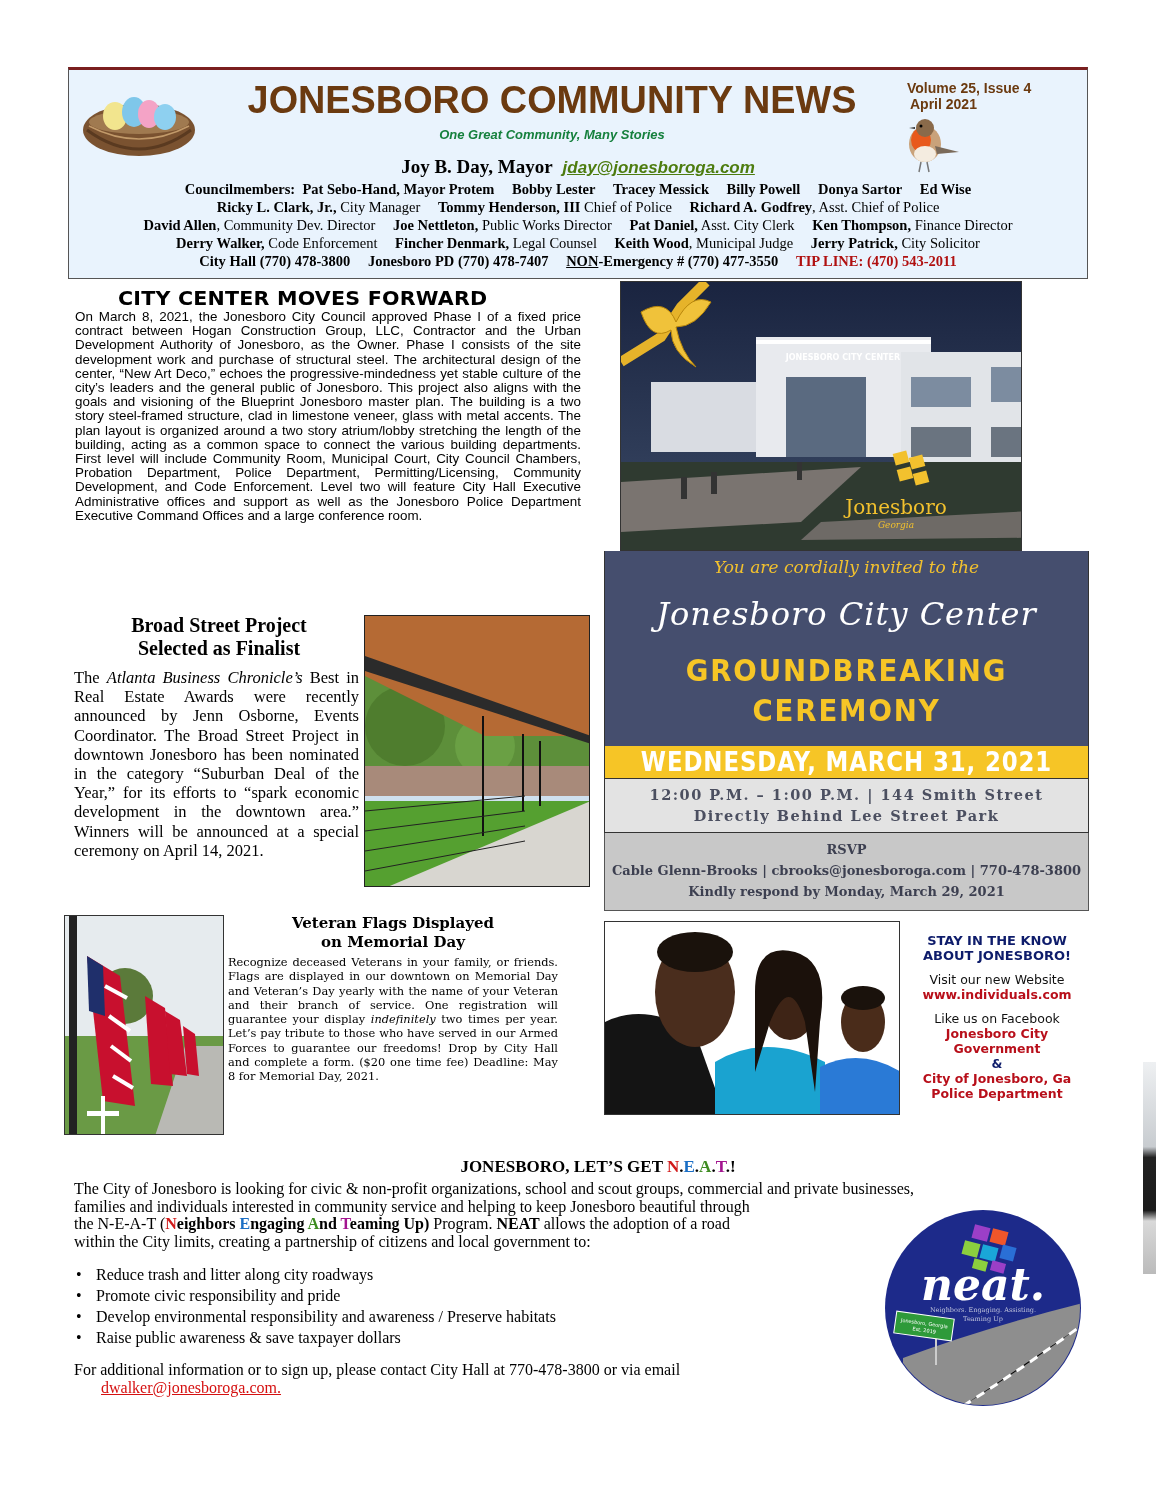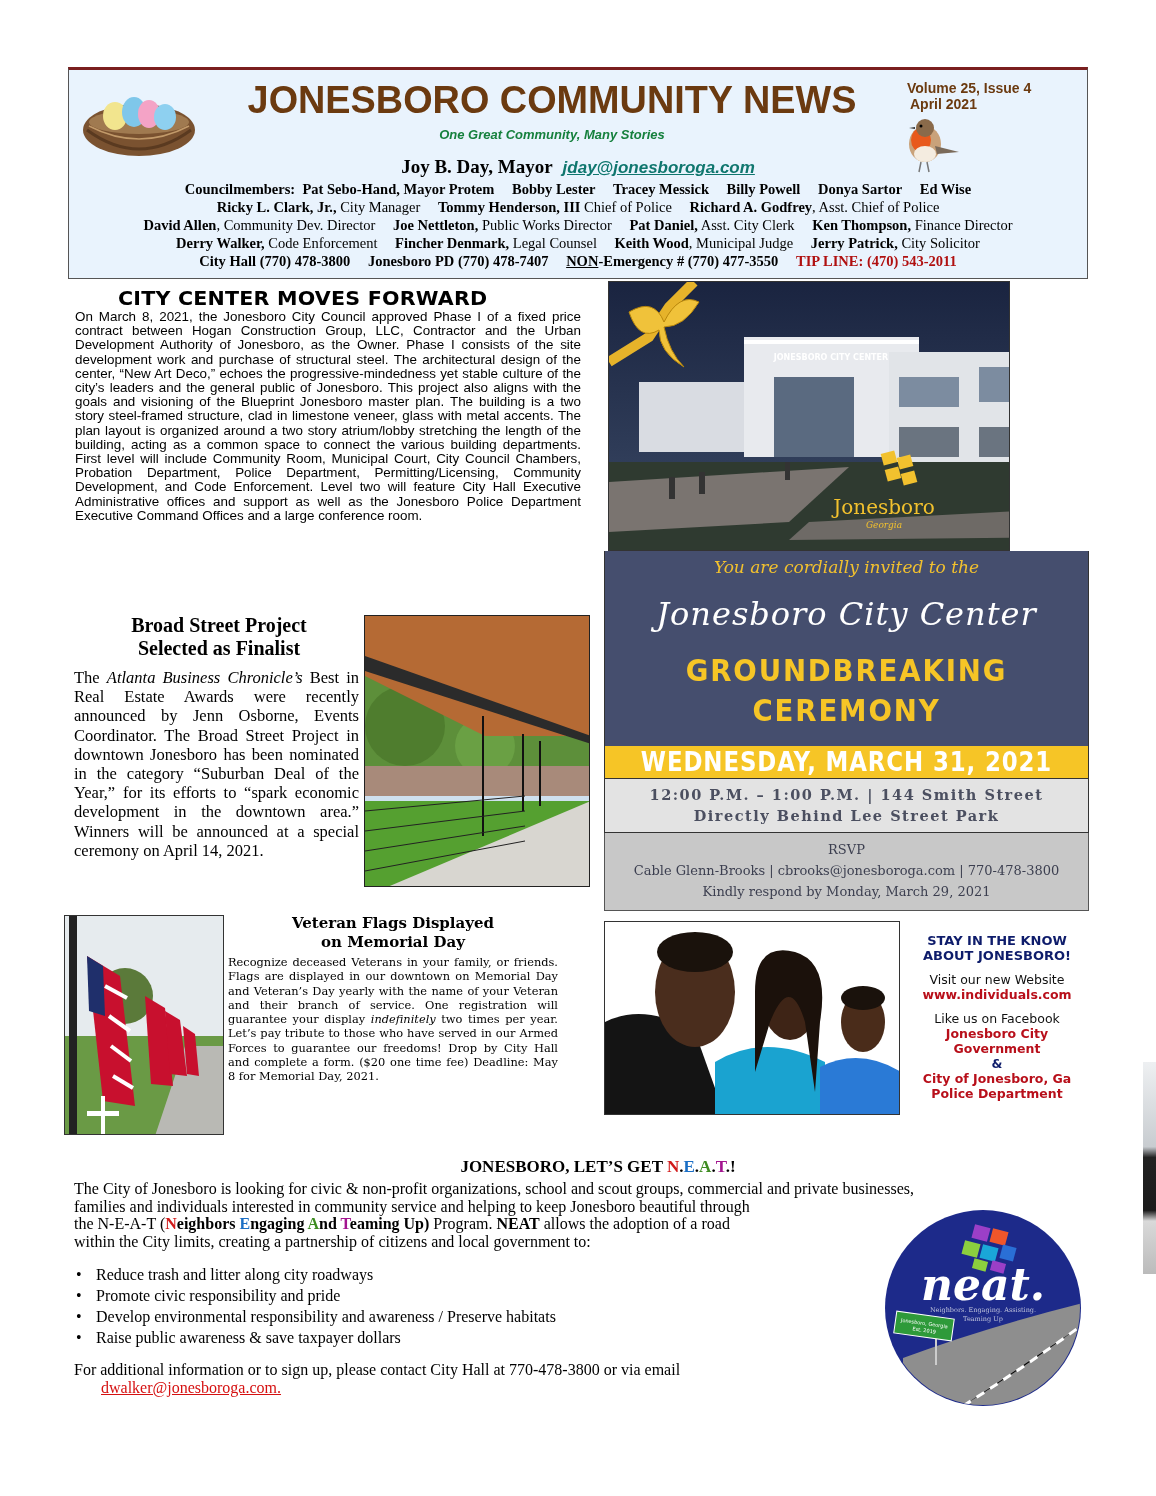--- a/index.html
+++ b/index.html
@@ -25,21 +25,21 @@
   .tagline {
     position: absolute; left: 148px; top: 57px; width: 670px; text-align: center;
     font-family: "Liberation Sans", sans-serif; font-weight: bold; font-style: italic;
     font-size: 13px; color: #15803d;
   }
   .robin { position: absolute; left: 828px; top: 40px; width: 70px; height: 68px; }
   .mayor {
     position: absolute; left: 0; top: 86px; width: 100%; text-align: center;
     font-weight: bold; font-size: 19px;
   }
-  .mayor a { color: #0f766e; font-style: italic; font-family: "Liberation Sans", sans-serif; font-size: 17px; margin-left: 10px; text-decoration: underline; }
+  .mayor a { color: #4d7c0f; font-style: italic; font-family: "Liberation Sans", sans-serif; font-size: 17px; margin-left: 10px; text-decoration: underline; }
   .staff { position: absolute; left: 0; top: 110px; width: 100%; text-align: center; font-size: 14.5px; line-height: 18px; }
   .staff b { font-weight: bold; }
   .staff .sp { display: inline-block; width: 14px; }
   .staff .tip { color: #b01010; font-weight: bold; }
   .staff .u { text-decoration: underline; }
 
   
   .cc-title {
     position: absolute; left: 118px; top: 286px; font-family: "DejaVu Sans", sans-serif;
     font-weight: bold; font-size: 20px; letter-spacing: 0.2px; transform: scaleX(1.03); transform-origin: left;
@@ -65,29 +65,29 @@
     position: absolute; left: 228px; top: 914px; width: 330px; text-align: center;
     font-family: "DejaVu Serif", serif; font-weight: bold; font-size: 15px; line-height: 19px;
   }
   .vet-body {
     position: absolute; left: 228px; top: 955px; width: 330px; font-family: "DejaVu Serif", serif;
     font-size: 11.4px; line-height: 14.3px; text-align: justify;
   }
 
   
   .flyer { position: absolute; left: 604px; top: 281px; width: 485px; height: 630px; }
-  .flyer-photo { position: absolute; left: 4px; top: 0; width: 402px; height: 270px; background: #1c2a44; border: 1px solid #333; overflow: hidden; }
+  .flyer-photo { position: absolute; left: 16px; top: 0; width: 402px; height: 270px; background: #1c2a44; border: 1px solid #333; overflow: hidden; }
   .flyer-blue { position: absolute; left: 0; top: 270px; width: 485px; height: 195px; background: #454e6e; border-left: 1px solid #333; border-right: 1px solid #333; }
   .invite { position: absolute; left: 0; top: 6px; width: 100%; text-align: center; color: #f2c12e; font-family: "DejaVu Serif", serif; font-style: italic; font-size: 17px; }
   .jcc { position: absolute; left: 0; top: 44px; width: 100%; text-align: center; color: #fff; font-family: "DejaVu Serif", serif; font-style: italic; font-size: 32px; letter-spacing: 1px; }
   .gb { position: absolute; left: 0; top: 100px; width: 100%; text-align: center; color: #f6c526; font-family: "DejaVu Sans", sans-serif; font-weight: bold; font-size: 30px; line-height: 40px; letter-spacing: 2px; transform: scaleX(0.92); }
   .date-band { position: absolute; left: 0; top: 465px; width: 485px; height: 33px; background: #f6c526; border: 1px solid #333; border-top: none; }
   .date-band span { display: block; text-align: center; color: #fff; font-family: "DejaVu Sans", sans-serif; font-weight: bold; font-size: 26px; line-height: 33px; letter-spacing: 1px; transform: scaleX(0.88); }
   .time-band { position: absolute; left: 0; top: 498px; width: 485px; height: 54px; background: #e3e3e3; border: 1px solid #333; border-top: none; text-align: center; font-family: "DejaVu Serif", serif; font-weight: bold; color: #4b4f60; font-size: 14.5px; line-height: 21px; letter-spacing: 1.5px; padding-top: 5px; }
-  .rsvp-band { position: absolute; left: 0; top: 552px; width: 485px; height: 78px; background: #c8c8c8; border: 1px solid #555; border-top: none; text-align: center; font-family: "DejaVu Serif", serif; color: #3c3f50; font-size: 13px; line-height: 21px; padding-top: 6px; }
+  .rsvp-band { position: absolute; left: 0; top: 552px; width: 485px; height: 78px; background: #c8c8c8; border: 1px solid #555; border-top: none; text-align: center; font-family: "DejaVu Serif", serif; color: #3c3f50; font-size: 13px; line-height: 21px; padding-top: 6px; font-weight: bold; }
 
   
   .teens { position: absolute; left: 604px; top: 921px; width: 296px; height: 194px; border: 1px solid #333; overflow: hidden; background: #fff; }
   .know { position: absolute; left: 902px; top: 933px; width: 190px; text-align: center; font-family: "DejaVu Sans", sans-serif; }
   .know .h { color: #0e1c6b; font-weight: bold; font-size: 13px; line-height: 15px; }
   .know .t { color: #111; font-size: 12.5px; line-height: 15px; margin-top: 9px; }
   .know .r { color: #b80f1a; font-weight: bold; font-size: 12.5px; line-height: 15px; }
   .know .amp { color: #0e1c6b; }
 
   

